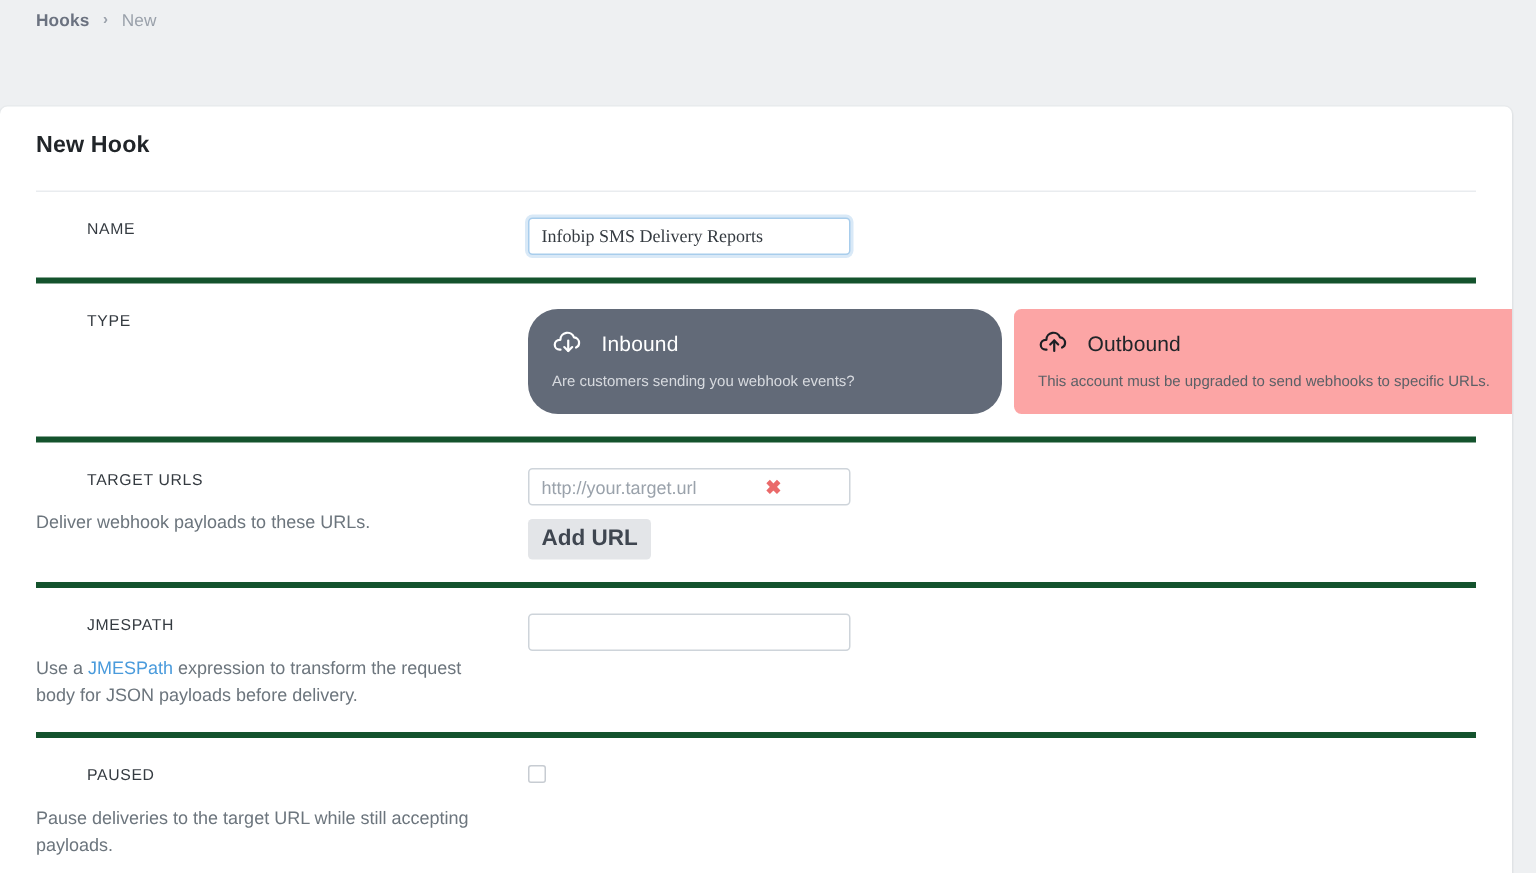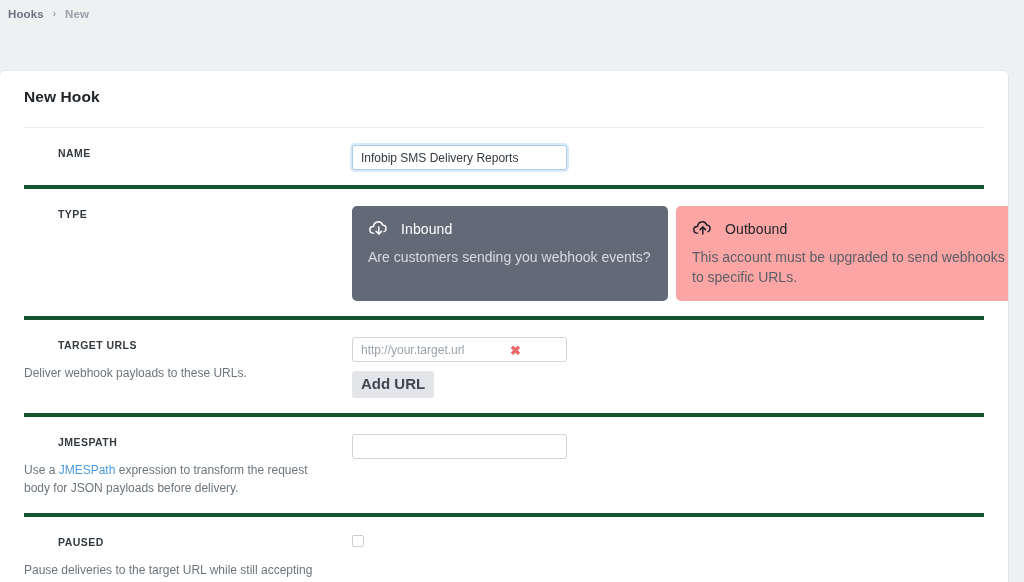--- a/index.html
+++ b/index.html
@@ -15,38 +15,38 @@
     font-size: 13px;
     color: #343a40;
     overflow: hidden;
   }
 
   
   .breadcrumb {
     height: 27px;
     display: flex;
     align-items: center;
-    padding-left: 8px;
+    padding-left: 24px;
     gap: 9px;
     font-size: 11.5px;
     letter-spacing: 0.1px;
   }
   .breadcrumb .crumb-link {
     color: #6b7280;
     text-decoration: none;
     font-weight: 600;
   }
   .breadcrumb .crumb-sep {
     color: #9aa1ab;
     font-size: 10px;
     font-weight: 700;
   }
   .breadcrumb .crumb-current {
     color: #9aa1ab;
-    font-weight: 700;
+    font-weight: 400;
   }
 
   
   .card {
     position: absolute;
     left: 0;
     top: 27px;
     width: 1008px;
     height: 545px;
     background: #ffffff;
@@ -82,21 +82,21 @@
   }
   .row.first { border-top: 1px solid #e9ecef; margin-top: 21px; }
 
   .row-label-col {
     width: 328px;
     flex: 0 0 328px;
     padding-top: 2px;
   }
   .row-label {
     font-size: 10.5px;
-    font-weight: 700;
+    font-weight: 400;
     letter-spacing: 0.45px;
     color: #343a40;
     text-transform: uppercase;
     padding-left: 34px;
   }
   .row-help {
     margin-top: 13px;
     font-size: 12px;
     color: #6c757d;
     line-height: 1.55;
@@ -122,20 +122,21 @@
     color: #343a40;
     padding: 0 8px;
     background: #fff;
     outline: none;
     display: block;
   }
   .text-input::placeholder { color: #9aa2ab; }
   .text-input.focused {
     border-color: #a8cdec;
     box-shadow: 0 0 0 2px rgba(120,175,225,0.28);
+    font-family: Liberation Serif, serif;
   }
 
   .url-input-wrap { position: relative; width: 176px; }
   .url-input-wrap .text-input { padding-right: 26px; }
   .remove-url-btn {
     position: absolute;
     right: 7px;
     top: 50%;
     transform: translateY(-50%);
     background: none;
@@ -173,39 +174,40 @@
     border-radius: 5px;
     padding: 12px 16px 14px 16px;
     cursor: pointer;
     flex: 0 0 auto;
     user-select: none;
   }
   .type-card.inbound {
     width: 316px;
     background: #626a78;
     color: #ffffff;
+    border-radius: 20px;
   }
   .type-card.outbound {
     width: 356px;
     background: #fca5a5;
     color: #212529;
   }
   .type-card-head {
     display: flex;
     align-items: center;
     gap: 11px;
   }
   .type-card-title {
     font-size: 14px;
     font-weight: 400;
     letter-spacing: 0.1px;
   }
   .type-card-sub {
     margin-top: 8px;
-    font-size: 14px;
+    font-size: 10px;
     line-height: 1.4;
   }
   .type-card.inbound .type-card-sub { color: #d7dadf; }
   .type-card.outbound .type-card-sub { color: #5b6066; }
 
   .cloud-icon { width: 22px; height: 22px; display: block; flex: 0 0 auto; }
 
   
   .checkbox {
     width: 12px;

